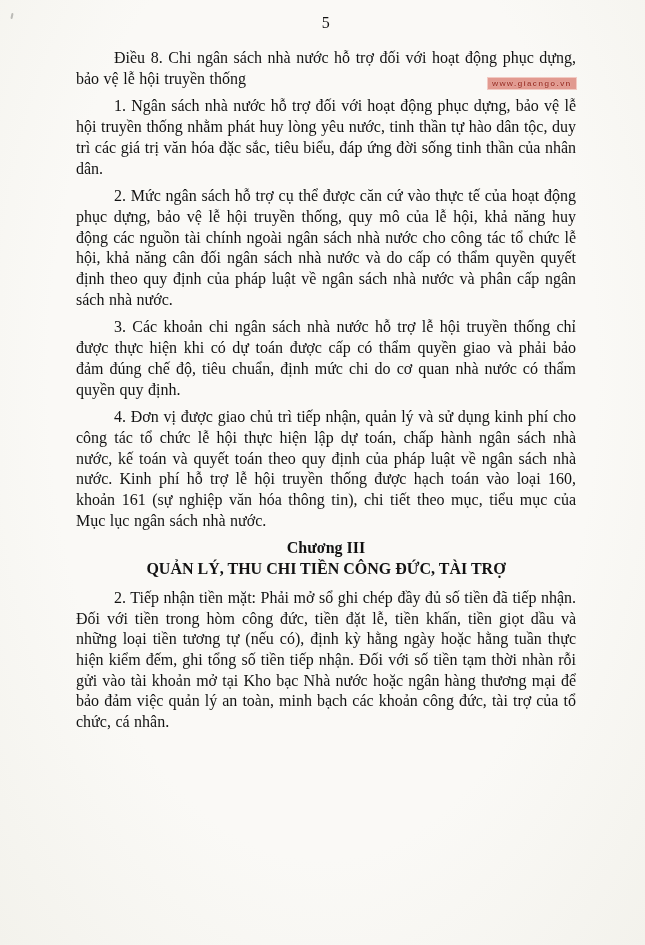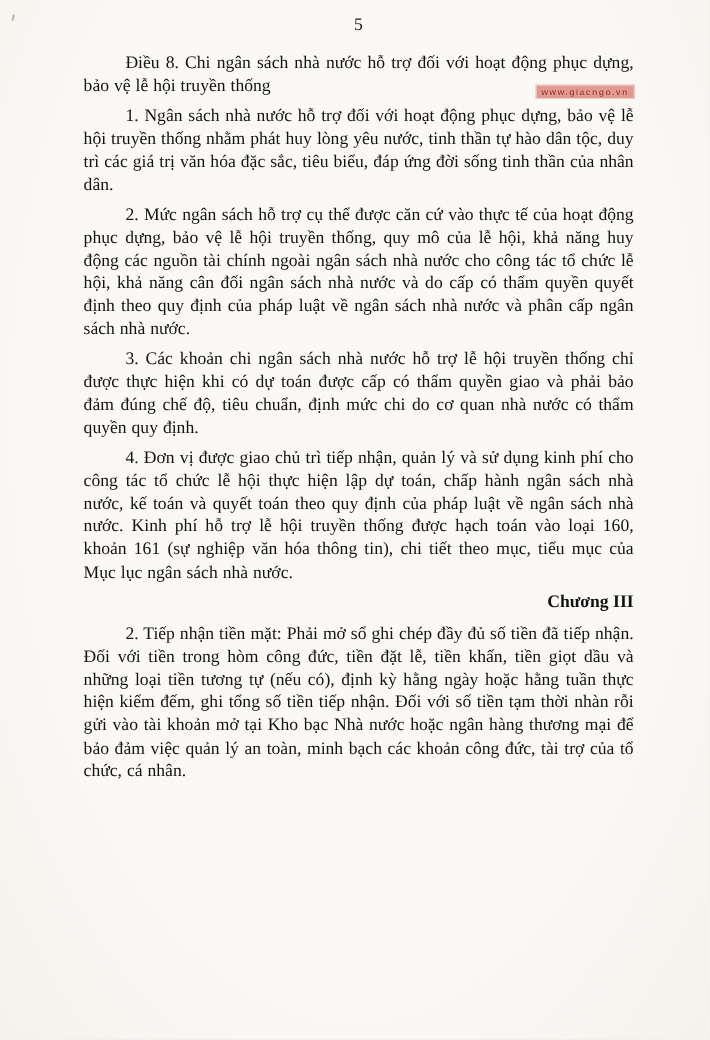--- a/index.html
+++ b/index.html
@@ -44,21 +44,21 @@
   .para {
     font-size: 16px;
     line-height: 20.7px;
     text-align: justify;
     text-indent: 38px;
     margin: 0 0 7px 0;
     word-spacing: 0.5px;
   }
   .para.bold { font-weight: normal; }
   .chapter {
-    text-align: right;
+    text-align: center;
     font-weight: bold;
     font-size: 16px;
     line-height: 20.7px;
     margin: 4px 0 8px 0;
   }
   .chapter div { text-indent: 0; }
   .watermark {
     position: absolute;
     left: 487px;
     top: 77px;
@@ -93,20 +93,21 @@
 
     <p class="para bold">Điều 8. Chi ngân sách nhà nước hỗ trợ đối với hoạt động phục dựng, bảo vệ lễ hội truyền thống</p>
 
     <p class="para">1. Ngân sách nhà nước hỗ trợ đối với hoạt động phục dựng, bảo vệ lễ hội truyền thống nhằm phát huy lòng yêu nước, tinh thần tự hào dân tộc, duy trì các giá trị văn hóa đặc sắc, tiêu biểu, đáp ứng đời sống tinh thần của nhân dân.</p>
     <p class="para">2. Mức ngân sách hỗ trợ cụ thể được căn cứ vào thực tế của hoạt động phục dựng, bảo vệ lễ hội truyền thống, quy mô của lễ hội, khả năng huy động các nguồn tài chính ngoài ngân sách nhà nước cho công tác tổ chức lễ hội, khả năng cân đối ngân sách nhà nước và do cấp có thẩm quyền quyết định theo quy định của pháp luật về ngân sách nhà nước và phân cấp ngân sách nhà nước.</p>
     <p class="para">3. Các khoản chi ngân sách nhà nước hỗ trợ lễ hội truyền thống chỉ được thực hiện khi có dự toán được cấp có thẩm quyền giao và phải bảo đảm đúng chế độ, tiêu chuẩn, định mức chi do cơ quan nhà nước có thẩm quyền quy định.</p>
     <p class="para">4. Đơn vị được giao chủ trì tiếp nhận, quản lý và sử dụng kinh phí cho công tác tổ chức lễ hội thực hiện lập dự toán, chấp hành ngân sách nhà nước, kế toán và quyết toán theo quy định của pháp luật về ngân sách nhà nước. Kinh phí hỗ trợ lễ hội truyền thống được hạch toán vào loại 160, khoản 161 (sự nghiệp văn hóa thông tin), chi tiết theo mục, tiểu mục của Mục lục ngân sách nhà nước.</p>
 
     <div class="chapter">
       <div>Chương III</div>
+      <div>QUẢN LÝ, THU CHI TIỀN CÔNG ĐỨC, TÀI TRỢ</div>
     </div>
 
 
     <p class="para">2. Tiếp nhận tiền mặt: Phải mở sổ ghi chép đầy đủ số tiền đã tiếp nhận. Đối với tiền trong hòm công đức, tiền đặt lễ, tiền khấn, tiền giọt dầu và những loại tiền tương tự (nếu có), định kỳ hằng ngày hoặc hằng tuần thực hiện kiểm đếm, ghi tổng số tiền tiếp nhận. Đối với số tiền tạm thời nhàn rỗi gửi vào tài khoản mở tại Kho bạc Nhà nước hoặc ngân hàng thương mại để bảo đảm việc quản lý an toàn, minh bạch các khoản công đức, tài trợ của tổ chức, cá nhân.</p>
 
   </div>
 
   <div class="watermark">www.giacngo.vn</div>
 
 </div>

